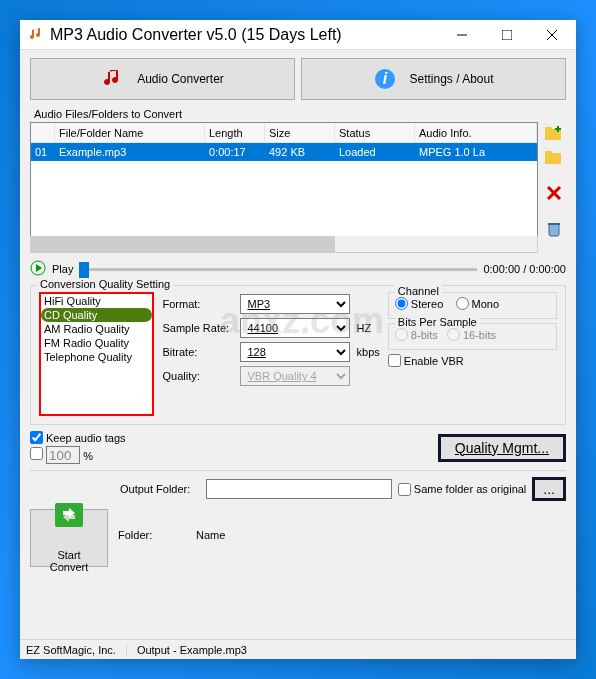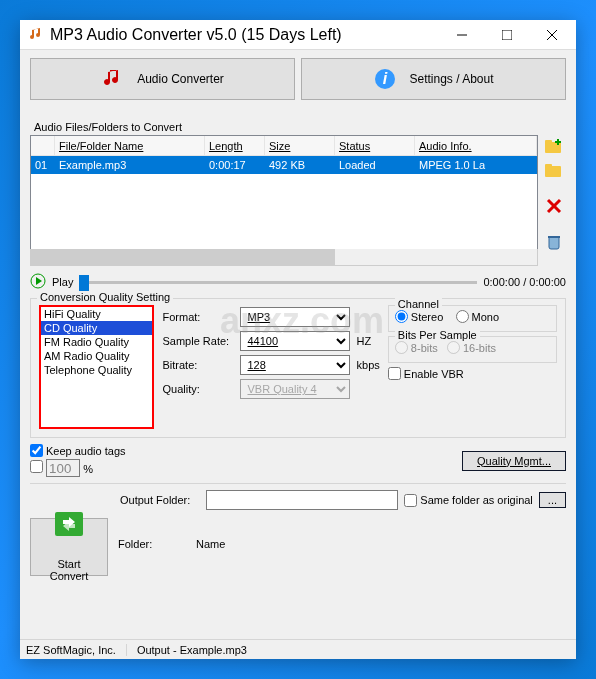--- a/index.html
+++ b/index.html
@@ -3,57 +3,57 @@
 <meta charset="utf-8">
 <style>
 * { box-sizing: border-box; font-family: "Segoe UI", Tahoma, sans-serif; }
 body { margin: 0; background: linear-gradient(135deg, #0a7ad8 0%, #1e90ff 50%, #0a7ad8 100%); width: 596px; height: 679px; padding: 20px; font-size: 12px; }
 .window { background: #fff; width: 556px; height: 639px; box-shadow: 0 4px 20px rgba(0,0,0,0.3); display: flex; flex-direction: column; }
 .titlebar { height: 30px; display: flex; align-items: center; padding: 0 2px 0 8px; border-bottom: 1px solid #ddd; }
 .titlebar-icon { width: 16px; height: 16px; margin-right: 6px; }
 .titlebar-text { flex: 1; font-size: 16px; color: #000; }
 .titlebar-btn { width: 45px; height: 28px; display: flex; align-items: center; justify-content: center; cursor: pointer; }
 .client { flex: 1; background: #f0f0f0; padding: 8px 10px; display: flex; flex-direction: column; }
-.toprow { display: flex; gap: 6px; margin-bottom: 19px; }
+.toprow { display: flex; gap: 6px; margin-bottom: 6px; }
 .bigbtn { flex: 1; height: 42px; border: 1px solid #adadad; background: #e1e1e1; border-radius: 0; display: flex; align-items: center; justify-content: center; gap: 12px; cursor: pointer; font-size: 12px; }
 .iconwrap { display: inline-flex; align-items: center; }
 .section-label { font-size: 11px; color: #000; margin: 2px 0 2px 4px; }
 .tablewrap { display: flex; gap: 4px; }
 .tablebox { flex: 1; border: 1px solid #828790; background: #fff; height: 115px; overflow: hidden; display: flex; flex-direction: column; }
 .theader { display: flex; background: #fff; height: 20px; border-bottom: 1px solid #e5e5e5; font-size: 11px; }
-.th { border-right: 1px solid #e5e5e5; padding: 2px 4px; display: flex; align-items: center; color: #000; background: #f7f7f7; cursor: pointer; text-decoration: underline; }
+.th { border-right: 1px solid #e5e5e5; padding: 2px 4px; display: flex; align-items: center; color: #000; background: #f7f7f7; cursor: pointer; }
 .trow { display: flex; height: 18px; font-size: 11px; color: #fff; background: #0078d7; }
 .td { padding: 1px 4px; display: flex; align-items: center; white-space: nowrap; overflow: hidden; }
 .sidebtns { width: 24px; display: flex; flex-direction: column; gap: 2px; }
 .sidebtn { width: 24px; height: 22px; display: flex; align-items: center; justify-content: center; cursor: pointer; }
 .hscroll { height: 17px; background: #f0f0f0; border: 1px solid #cdcdcd; border-top: none; display: flex; align-items: center; margin-top: -1px; }
 .hscroll .thumb { width: 60%; height: 100%; background: #cdcdcd; margin-left: 0; }
 .playrow { display: flex; align-items: center; gap: 6px; margin: 6px 0 2px 0; font-size: 11px; }
 .slider { flex: 1; height: 20px; position: relative; }
 .slider .track { position: absolute; top: 9px; left: 0; right: 0; height: 3px; background: #c0c0c0; }
 .slider .thumb { position: absolute; top: 3px; left: 0; width: 10px; height: 16px; background: #0078d7; }
 .infoline { font-size: 11px; color: #000; margin: 2px 0 6px 2px; }
 .fieldset { border: 1px solid #d5d5d5; margin: 4px 0; padding: 6px 8px 8px 8px; position: relative; }
 .fieldset > .legend { position: absolute; top: -8px; left: 6px; background: #f0f0f0; padding: 0 3px; font-size: 11px; }
 .qrow { display: flex; gap: 8px; align-items: flex-start; }
 .listbox { width: 120px; height: 124px; border: 2px solid #ff0000; background: #fff; font-size: 11px; overflow: hidden; }
 .listitem { padding: 1px 3px; cursor: pointer; }
-.listitem.selected { background: #1d4ed8; color: #fff; }
+.listitem.selected { background: #4d7c0f; color: #fff; border-radius: 7px; }
 .midcol { flex: 1; }
 .formrow { display: flex; align-items: center; height: 24px; font-size: 11px; }
 .formrow .lbl { width: 78px; }
 .formrow select, .formrow input[type=text] { font-size: 11px; height: 20px; border: 1px solid #7a7a7a; background: #fff; padding: 0 2px; }
 select { width: 110px; text-decoration: underline; }
 .rcol { width: 176px; font-size: 11px; }
 .subfs { border: 1px solid #d5d5d5; padding: 4px 6px 6px 6px; margin-bottom: 4px; position: relative; }
 .subfs .legend { position: absolute; top: -8px; left: 6px; background: #f0f0f0; padding: 0 3px; font-size: 11px; }
 .radio, .checkbox { display: inline-flex; align-items: center; gap: 3px; cursor: pointer; font-size: 11px; }
 .radio input, .checkbox input { margin: 0; }
 .belowq { display: flex; align-items: center; gap: 10px; margin: 2px 0; font-size: 11px; }
-.btn { border: 1px solid #0f172a; background: #e1e1e1; padding: 3px 14px; font-size: 11px; cursor: pointer; }
+.btn { border: 3px solid #0f172a; background: #e1e1e1; padding: 3px 14px; font-size: 14px; cursor: pointer; }
 .outrow { display: flex; align-items: center; gap: 6px; margin: 2px 0; font-size: 11px; }
 .outrow input[type=text] { flex: 1; height: 20px; border: 1px solid #7a7a7a; background: #fff; }
 .bottomrow { display: flex; align-items: flex-start; gap: 10px; margin-top: 6px; }
 .startbtn { width: 78px; height: 58px; border: 1px solid #adadad; background: #e1e1e1; display: flex; flex-direction: column; align-items: center; justify-content: center; cursor: pointer; font-size: 11px; gap: 20px; }
 .statusbar { height: 20px; background: #f0f0f0; border-top: 1px solid #d5d5d5; display: flex; align-items: center; font-size: 11px; padding: 0 6px; }
 .statusbar .seg { border-right: 1px solid #d5d5d5; padding-right: 10px; margin-right: 10px; }
 .watermark { position: absolute; top: 300px; left: 220px; font-size: 36px; color: rgba(150,150,150,0.25); pointer-events: none; z-index: 100; font-weight: bold; }
 </style>
 </head>
 <body>
@@ -171,22 +171,22 @@
         </div>
       <span>0:00:00 / 0:00:00</span>
     </div>
 
     <div class="fieldset">
       <div class="legend">Conversion Quality Setting</div>
       <div class="qrow">
         <div class="listbox" id="qlist">
             <div class="listitem">HiFi Quality</div>
             <div class="listitem selected">CD Quality</div>
+            <div class="listitem">AM Radio Quality</div>
             <div class="listitem">FM Radio Quality</div>
-            <div class="listitem">AM Radio Quality</div>
             <div class="listitem">Telephone Quality</div>
           </div>
         <div class="midcol">
           <div class="formrow">
               <span class="lbl">Format:</span>
               <select><option>MP3</option></select>
             </div>
           <div class="formrow"><span class="lbl">Sample Rate:</span><select><option>44100</option></select>&nbsp;&nbsp;<span>HZ</span></div>
           <div class="formrow"><span class="lbl">Bitrate:</span><select><option>128</option></select>&nbsp;&nbsp;<span>kbps</span></div>
           <div class="formrow">

